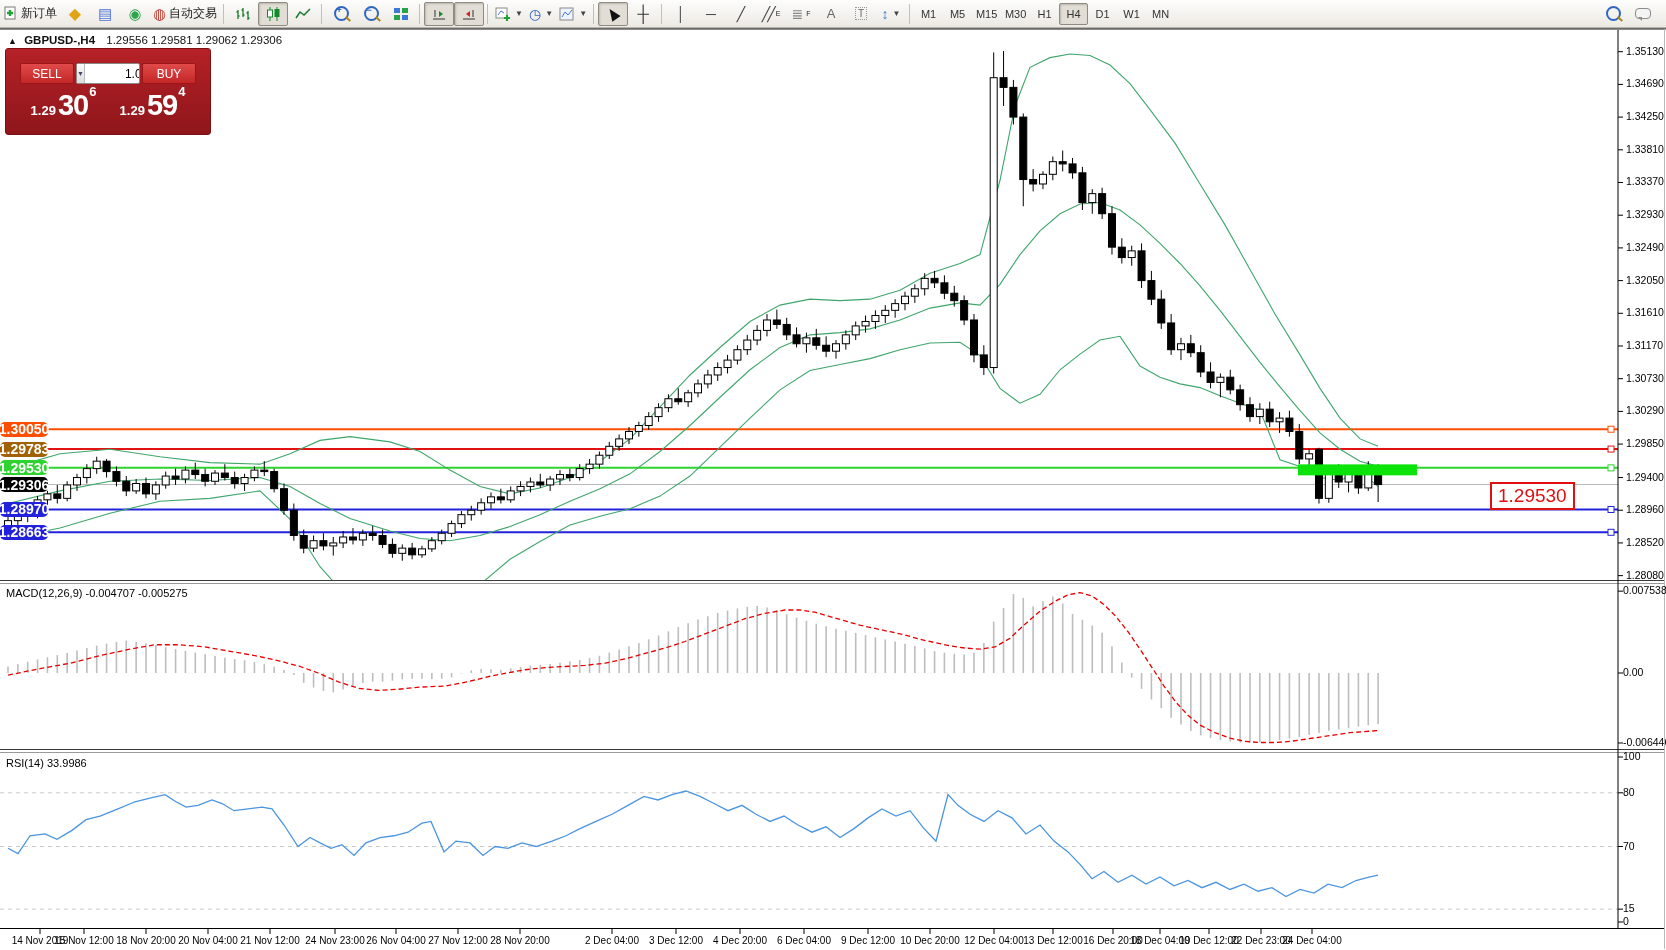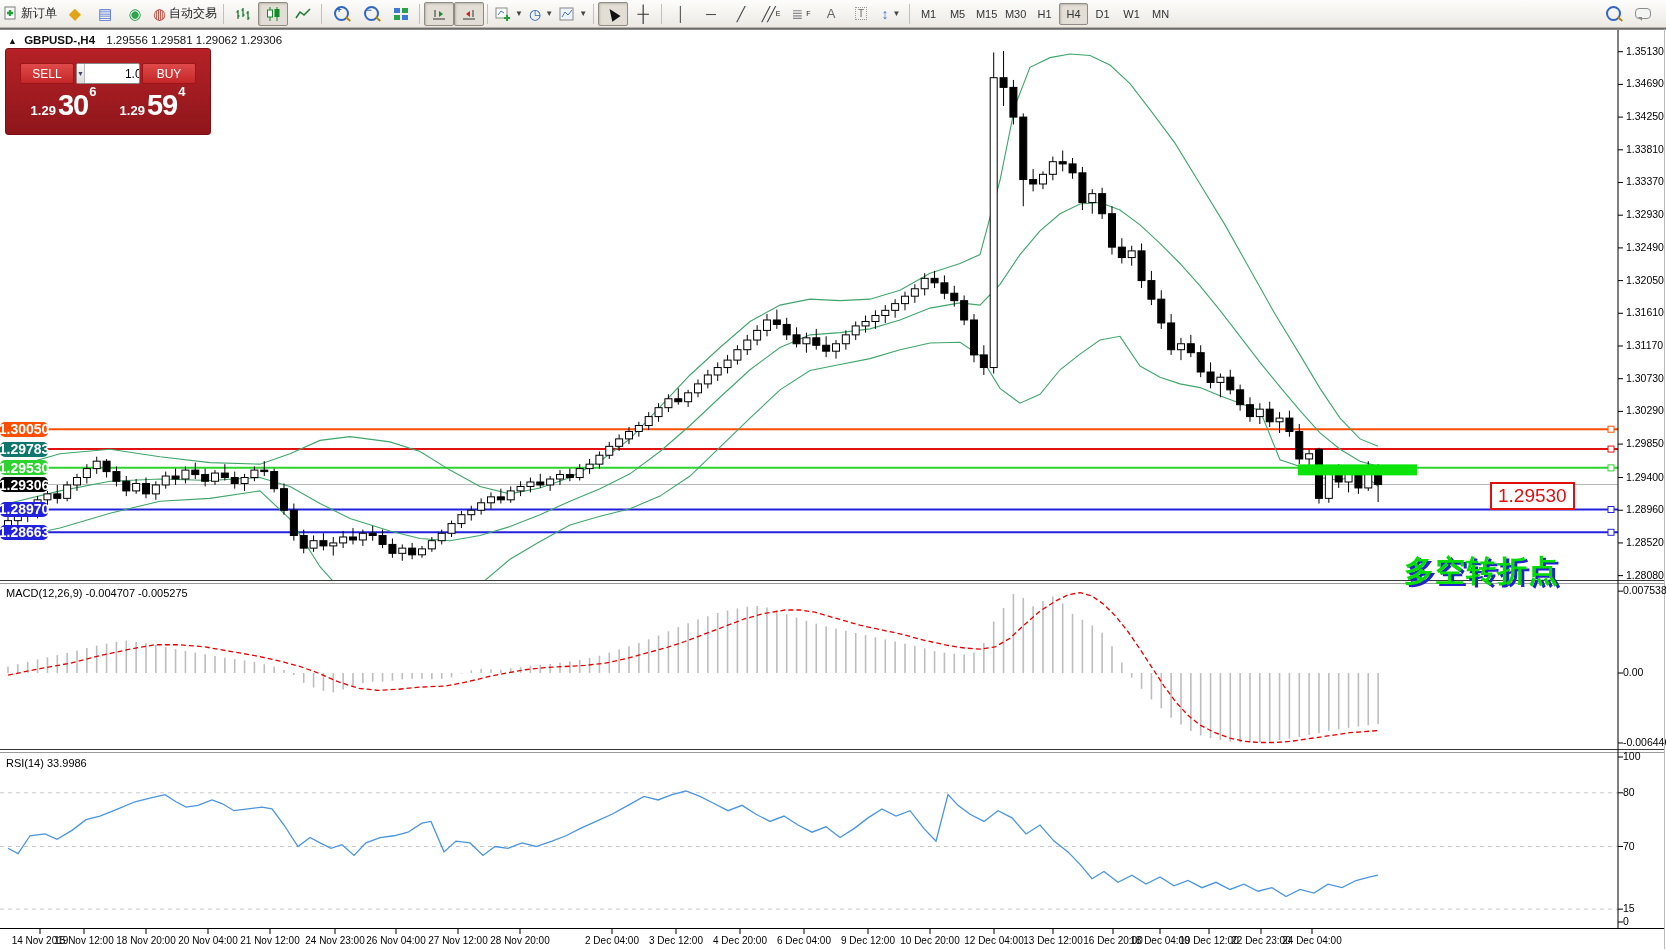--- a/index.html
+++ b/index.html
@@ -767,21 +767,21 @@
         <div class="timelab" style="left: 868px; top: 906px;">9 Dec 12:00</div>
         <div class="timelab" style="left: 930px; top: 906px;">10 Dec 20:00</div>
         <div class="timelab" style="left: 994px; top: 906px;">12 Dec 04:00</div>
         <div class="timelab" style="left: 1053px; top: 906px;">13 Dec 12:00</div>
         <div class="timelab" style="left: 1113px; top: 906px;">16 Dec 20:00</div>
         <div class="timelab" style="left: 1160px; top: 906px;">18 Dec 04:00</div>
         <div class="timelab" style="left: 1209px; top: 906px;">19 Dec 12:00</div>
         <div class="timelab" style="left: 1261px; top: 906px;">22 Dec 23:00</div>
         <div class="timelab" style="left: 1312px; top: 906px;">24 Dec 04:00</div>
         <div class="pricebox" style="left: 0px; top: 392.727px; background: rgb(255, 79, 2);">1.30050</div>
-        <div class="pricebox" style="left: 0px; top: 412.569px; background: #0f766e;">1.29783</div>
+        <div class="pricebox" style="left: 0px; top: 412.569px; background: #a16207;">1.29783</div>
         <div class="pricebox" style="left: 0px; top: 431.371px; background: rgb(47, 211, 47);">1.29530</div>
         <div class="pricebox" style="left: 0px; top: 472.988px; background: rgb(34, 34, 221);">1.28970</div>
         <div class="pricebox" style="left: 0px; top: 495.803px; background: rgb(34, 34, 221);">1.28663</div>
         <div class="pricebox" style="left: 0px; top: 448.018px; background: rgb(0, 0, 0);">1.29306</div>
       </div>
 
     <div id="symline">
       <span class="tri">▲</span>
       <span>GBPUSD-,H4</span>
       <span style="font-weight:normal;margin-left:8px">1.29556 1.29581 1.29062 1.29306</span>
@@ -811,16 +811,15 @@
       </div>
     </div>
 
     <div class="indlab" style="left:6px;top:558px">
       <span>MACD(12,26,9)</span> <span>-0.004707 -0.005275</span>
     </div>
     <div class="indlab" style="left:6px;top:728px">
       <span>RSI(14)</span> <span>33.9986</span>
     </div>
 
-    <div id="cn-note" style="color: rgb(0, 221, 0); text-shadow: rgb(35, 35, 204) 3px 2px 0px;">多空转折点</div>
     <div id="price-tag" style="color: rgb(224, 16, 16); border-color: rgb(224, 16, 16);">1.29530</div>
   </div>
 </div>
 
 </body></html>

